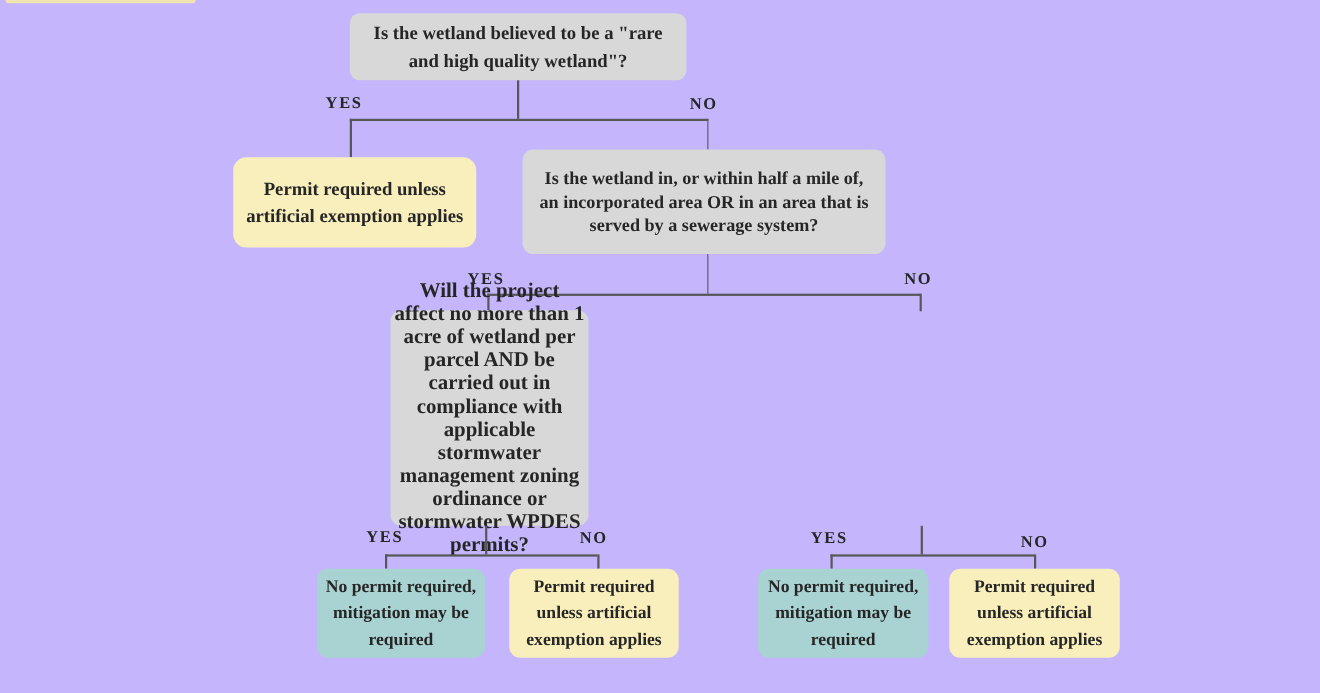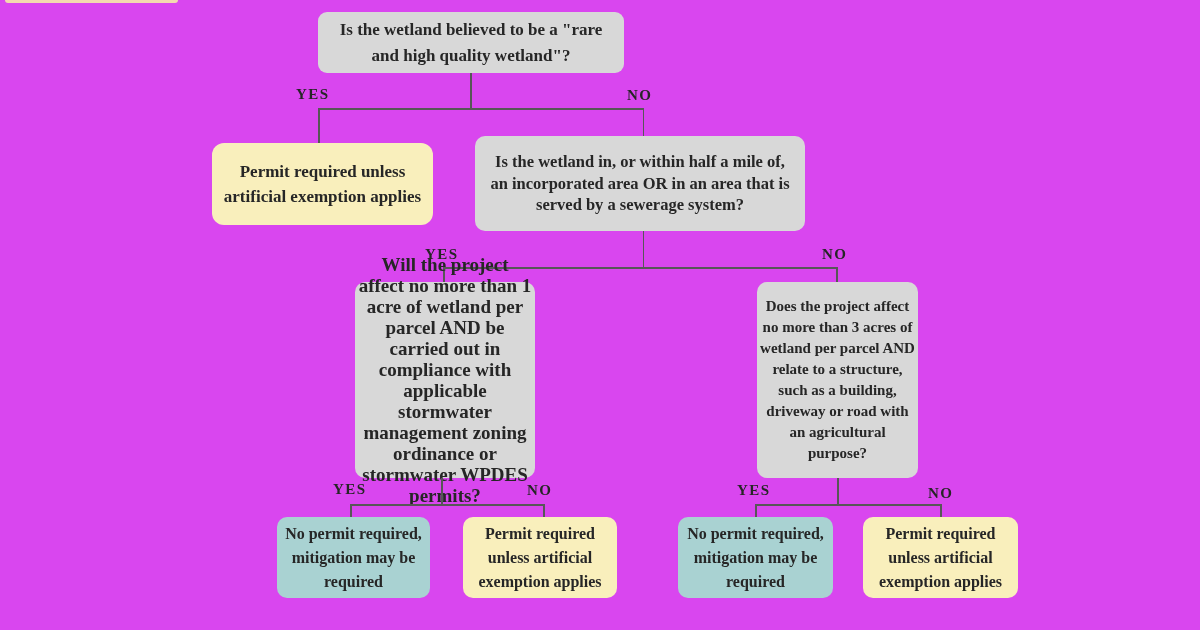--- a/index.html
+++ b/index.html
@@ -2,37 +2,37 @@
 <html><head>
 <meta charset="utf-8">
 <style>
   * { margin: 0; padding: 0; box-sizing: border-box; }
   html, body { background: #ffffff; }
   body { font-family: "Liberation Serif", "DejaVu Serif", serif; }
   .canvas {
     position: relative;
     width: 1200px;
     height: 630px;
-    background: #d946ef;
+    background: #c4b5fd;
     overflow: hidden;
   }
   .box {
     position: absolute;
     display: flex;
     align-items: center;
     justify-content: center;
     text-align: center;
     border-radius: 10px;
     color: #262626;
     font-weight: 700;
   }
   .box .inner { width: 100%; }
   .q { background: #d8d8d8; }
   .permit { background: #f9efbc; }
-  .nopermit { background: #a9d2d2; }
+  .nopermit { background: #a9d2d2; margin-left: 11px; }
 
   .q1 { left: 318px; top: 12px;  width: 306px; height: 61px; font-size: 17px; line-height: 26px; padding: 6px 12px; border-radius: 9px; }
   .a1 { left: 212px; top: 143px; width: 221px; height: 82px; font-size: 17px; line-height: 25px; padding: 6px 5px; border-radius: 12px; }
   .q2 { left: 475px; top: 136px; width: 330px; height: 95px; font-size: 16.5px; line-height: 21.5px; padding: 21px 10px; text-align: center; }
   .q3l { left: 355px; top: 282px; width: 180px; height: 196px; font-size: 19px; line-height: 21px; padding: 6px 3px; }
   .q3r { left: 757px; top: 282px; width: 161px; height: 196px; font-size: 15px; line-height: 21px; padding: 6px 3px; }
   .r1 { left: 277px; top: 517px; width: 153px; height: 81px; font-size: 16px; line-height: 24px; padding: 4px 2px; }
   .r2 { left: 463px; top: 517px; width: 154px; height: 81px; font-size: 16px; line-height: 24px; padding: 4px 4px; }
   .r3 { left: 678px; top: 517px; width: 155px; height: 81px; font-size: 16px; line-height: 24px; padding: 4px 2px; }
   .r4 { left: 863px; top: 517px; width: 155px; height: 81px; font-size: 16px; line-height: 24px; padding: 4px 4px; }
@@ -87,23 +87,20 @@
   <div class="line lv" style="left:642.5px; top:231px; height:36px;"></div>
   <div class="line lh" style="left:443px; top:267px; width:394px;"></div>
   <div class="line lv" style="left:443px; top:267px; height:16px;"></div>
   <div class="line lv" style="left:836px; top:267px; height:16px;"></div>
   <div class="blabel" style="left:425px; top:246px;">YES</div>
   <div class="blabel" style="left:822px; top:246px;">NO</div>
 
   <div class="box q q3l">
     <div class="inner">Will the project affect no more than 1 acre of wetland per parcel AND be carried out in compliance with applicable stormwater management zoning ordinance or stormwater WPDES permits?</div>
   </div>
-  <div class="box q q3r">
-    <div class="inner">Does the project affect no more than 3 acres of wetland per parcel AND relate to a structure, such as a building, driveway or road with an agricultural purpose?</div>
-  </div>
 
   <div class="line lv" style="left:441px; top:478px; height:26px;"></div>
   <div class="line lh" style="left:350px; top:504px; width:193px;"></div>
   <div class="line lv" style="left:350px; top:504px; height:13px;"></div>
   <div class="line lv" style="left:543px; top:504px; height:13px;"></div>
   <div class="blabel" style="left:333px; top:481px;">YES</div>
   <div class="blabel" style="left:527px; top:482px;">NO</div>
 
   <div class="line lv" style="left:837px; top:478px; height:26px;"></div>
   <div class="line lh" style="left:755px; top:504px; width:185px;"></div>

